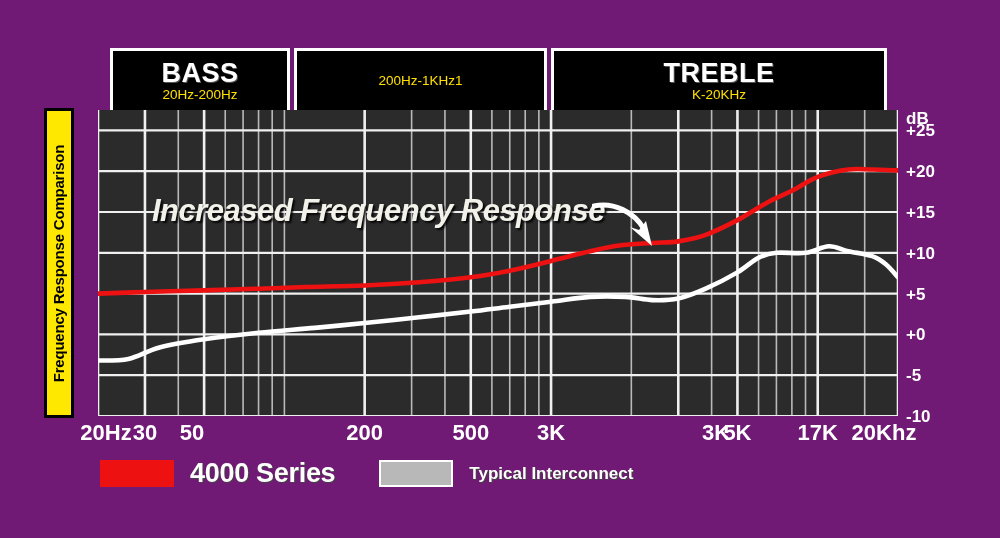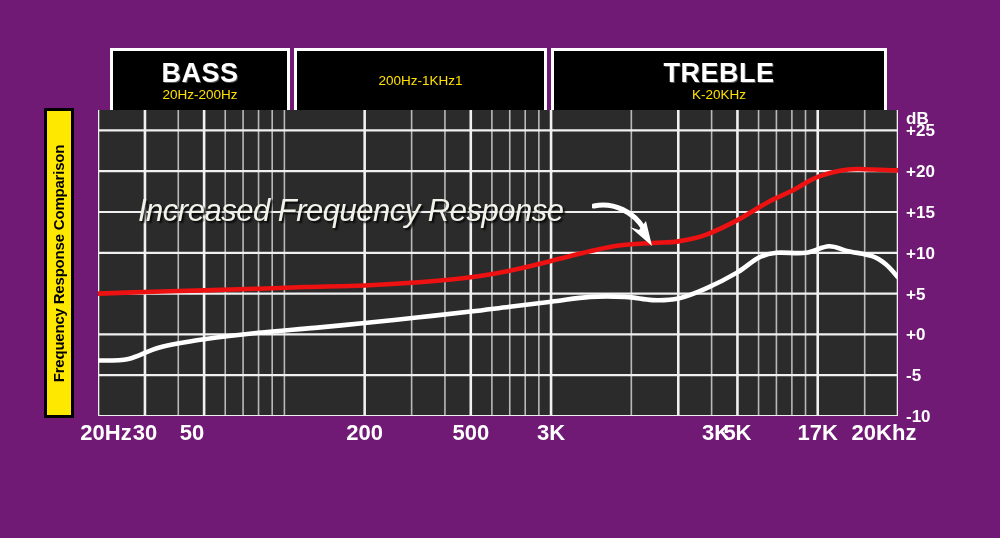--- a/index.html
+++ b/index.html
@@ -101,24 +101,24 @@
     font-weight: bold;
     color: #fff;
     line-height: 1;
     white-space: nowrap;
     transform: translateX(-50%);
   }
 
   
   #annotation {
     position: absolute;
-    left: 138px;
+    left: 152px;
     top: 193px;
     font-size: 31px;
-    font-weight: normal;
+    font-weight: bold;
     font-style: italic;
     color: #f2f2ea;
     letter-spacing: -0.5px;
     white-space: nowrap;
     text-shadow: 2px 2px 2px rgba(0,0,0,0.85);
   }
   #arrow { position: absolute; left: 592px; top: 196px; }
 
   
   #legend {
@@ -245,15 +245,23 @@
       <div class="x-tick" style="left: 884px;">20Khz</div>
     </div>
 
   <div id="annotation">Increased Frequency Response</div>
   <svg id="arrow" width="70" height="56" viewBox="0 0 70 56">
     <path d="M2,10 C22,6 42,16 52,33" stroke="#ffffff" stroke-width="5" fill="none" stroke-linecap="round"></path>
     <path d="M38,31 L60,50 L54,25 L47,34 Z" fill="#ffffff"></path>
   </svg>
 
   <div id="legend">
+      <div class="legend-item" id="legend-0">
+        <div class="swatch" style="background: rgb(238, 17, 17);"></div>
+        <div class="legend-label">4000 Series</div>
+      </div>
+      <div class="legend-item" id="legend-1">
+        <div class="swatch" style="background: rgb(184, 184, 184); border: 2px solid rgb(255, 255, 255);"></div>
+        <div class="legend-label">Typical Interconnect</div>
+      </div>
     </div>
 
 </div>
 
 </body></html>

